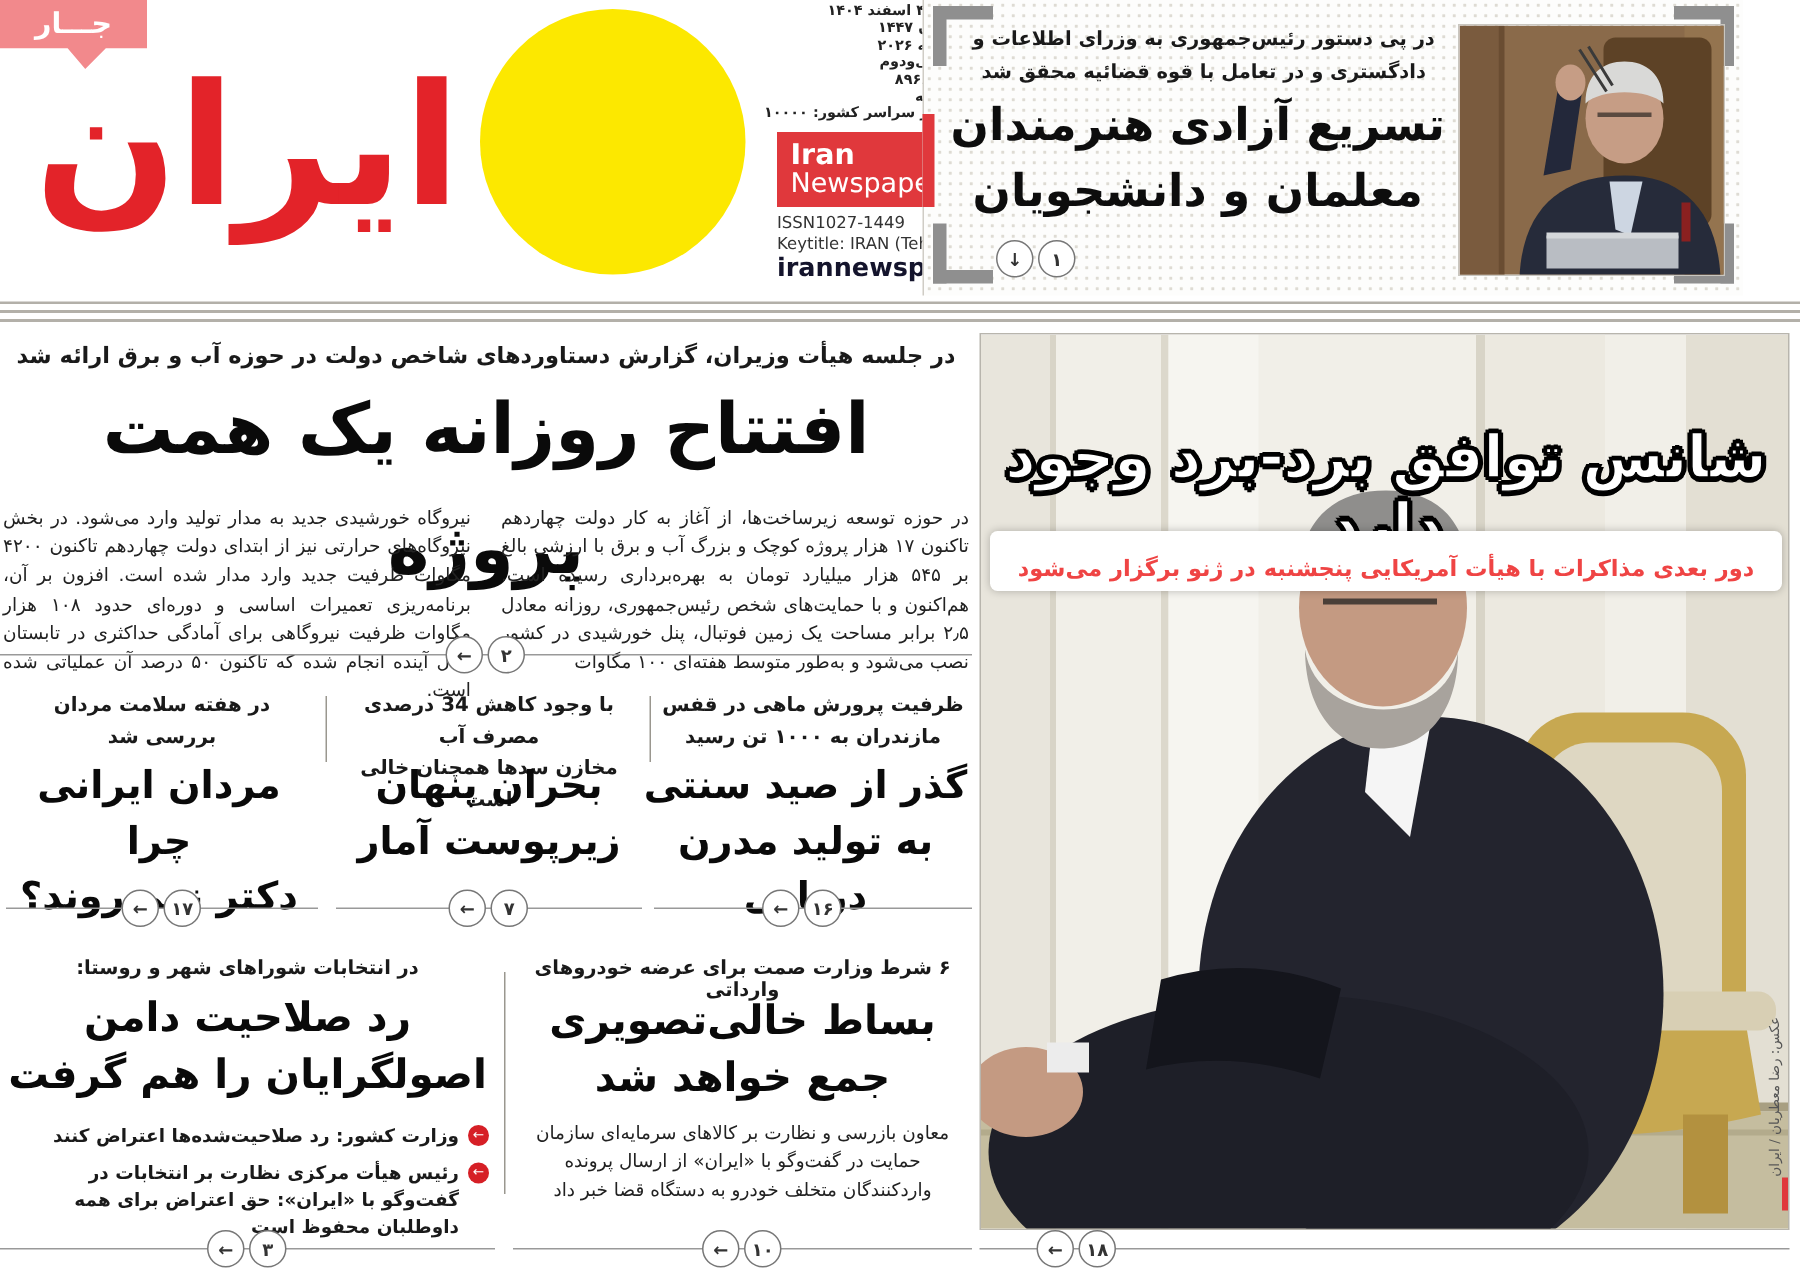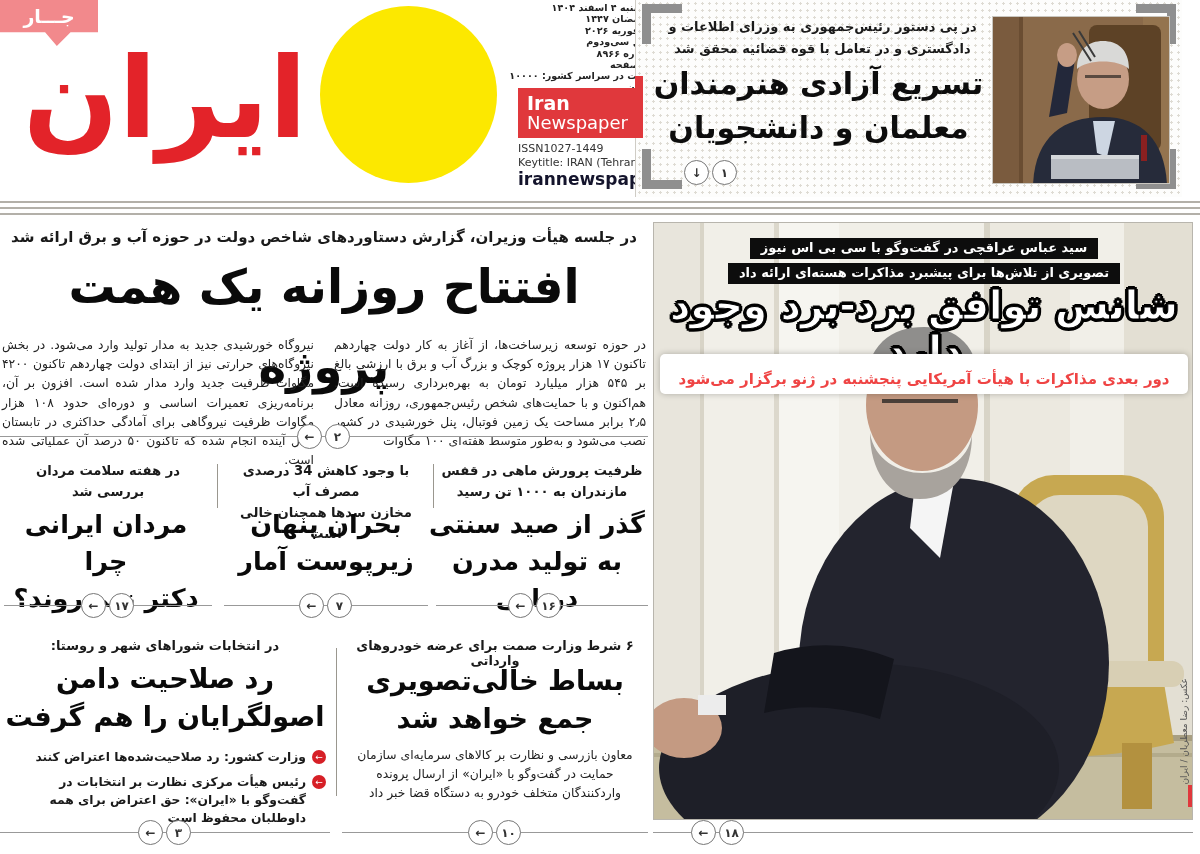--- a/index.html
+++ b/index.html
@@ -19,21 +19,21 @@
     color:#222; line-height:11.4px; }
   .dot { width:5px; height:5px; border-radius:50%; background:#e0383c; flex:0 0 auto; }
   .np-box { left:518px; top:88px; width:133px; height:50px; background:#e0383c; color:#fff;
     direction:ltr; padding:5px 9px; }
   .np-box .l1 { font-size:19px; font-weight:bold; line-height:20px; }
   .np-box .l2 { font-size:18px; line-height:19px; }
   .issn { left:518px; top:142px; direction:ltr; font-size:11px; color:#333; line-height:13.5px; }
   .website { left:518px; top:169px; direction:ltr; font-size:17px; font-weight:bold; color:#14142c; }
 
   
-  .top-box { left:635px; top:0; width:547px; height:197px; border-left:1px solid #cfccc5;
+  .top-box { left:615px; top:0; width:547px; height:197px; border-left:1px solid #cfccc5;
     background-image:radial-gradient(#dedbd3 1px, transparent 1.3px); background-size:7px 7px; background-color:#fdfdfc; }
   .corner { position:absolute; width:40px; height:40px; }
   .corner.tl { left:6px; top:4px; border-top:9px solid #8f8f8f; border-left:9px solid #8f8f8f; }
   .corner.tr { right:6px; top:4px; border-top:9px solid #8f8f8f; border-right:9px solid #8f8f8f; }
   .corner.bl { left:6px; bottom:8px; border-bottom:9px solid #8f8f8f; border-left:9px solid #8f8f8f; }
   .corner.br { right:6px; bottom:8px; border-bottom:9px solid #8f8f8f; border-right:9px solid #8f8f8f; }
   .red-strip { left:-1px; top:76px; width:8px; height:62px; background:#e0383c; }
   .tb-kicker { left:14px; top:16px; width:345px; direction:rtl; text-align:center;
     font-size:13px; font-weight:bold; line-height:22px; color:#1a1a1a; }
   .tb-headline { left:0; top:62px; width:365px; direction:rtl; text-align:center;
@@ -291,24 +291,20 @@
     <polygon points="262,252 300,258 286,335 256,305" fill="#f5f5f5"></polygon>
     <ellipse cx="268" cy="182" rx="56" ry="66" fill="#c49a82"></ellipse>
     <path d="M210,170 C212,120 238,104 270,104 C302,104 326,122 326,168 C306,142 232,142 210,170 Z" fill="#8f8e8c"></path>
     <path d="M216,210 C224,262 310,264 318,212 C318,248 300,276 266,276 C234,276 216,246 216,210 Z" fill="#a8a39d"></path>
     <rect x="228" y="176" width="76" height="4" fill="#4a3f38"></rect>
     <ellipse cx="30" cy="505" rx="38" ry="30" fill="#c49a82"></ellipse>
     <rect x="44" y="472" width="28" height="20" fill="#ececec"></rect>
 
     <path d="M120,430 q60,-18 120,6 l-14,60 q-60,-20 -116,-6 Z" fill="#14151c"></path>
   </svg>
-  <div class="abs ph-kickers">
-    <div><span class="bar">سید عباس عراقچی در گفت‌وگو با سی بی اس نیوز</span></div>
-    <div><span class="bar">تصویری از تلاش‌ها برای پیشبرد مذاکرات هسته‌ای ارائه داد</span></div>
-  </div>
   <div class="abs ph-headline">شانس توافق برد-برد وجود دارد</div>
   <div class="abs ph-subhead-wrap">
     <span class="ph-subhead">دور بعدی مذاکرات با هیأت آمریکایی پنجشنبه در ژنو برگزار می‌شود</span>
   </div>
   <div class="abs ph-credit">عکس: رضا معطریان / ایران</div>
   <div class="abs red-sliver"></div>
 </div>
 <div class="abs pageref" style="left:653px;top:820px;width:540px;">
   <div class="pr-line"></div>
   <div class="pr-circles" style="left:38px;">

